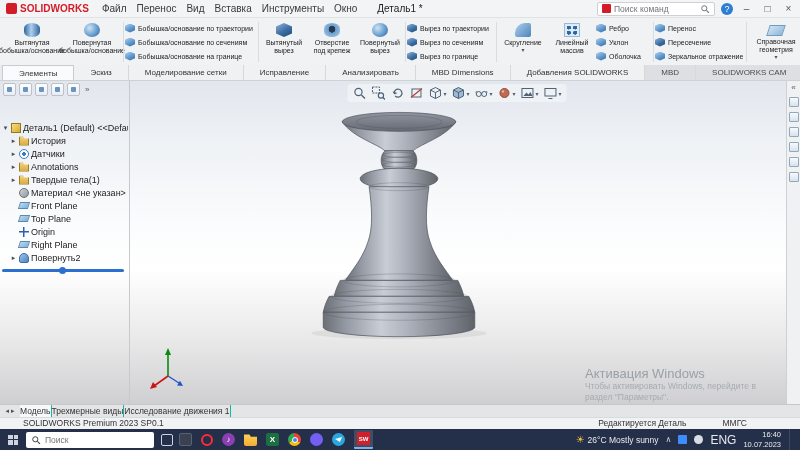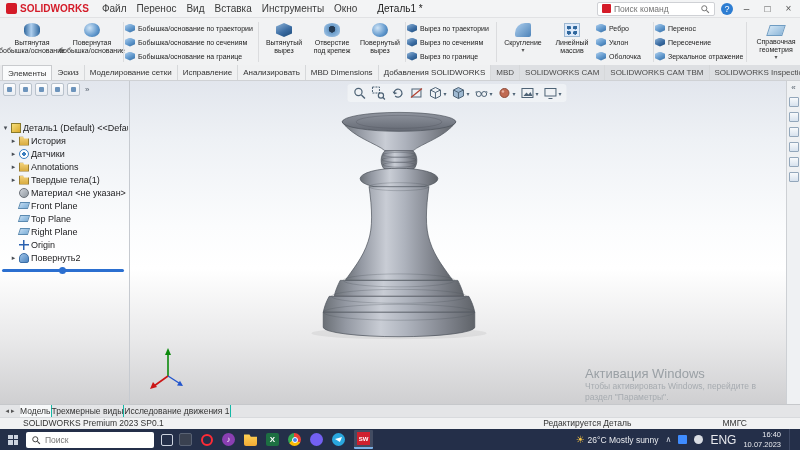--- a/index.html
+++ b/index.html
@@ -35,21 +35,21 @@
 .i-cubed{clip-path:polygon(50% 0,100% 25%,100% 75%,50% 100%,0 75%,0 25%);background:linear-gradient(150deg,#8fb4d8,#3c6da3 55%,#1d4a78)}
 .i-cyl{border-radius:50%/38%;background:linear-gradient(90deg,#2f679d,#aecfee 45%,#2f679d)}
 .i-rev{border-radius:50%;background:radial-gradient(circle at 35% 35%,#cfe4f6,#5e96cb 60%,#2f679d)}
 .i-hole{border-radius:50%/38%;background:radial-gradient(circle at 50% 45%,#243a52 28%,#6b9cc9 32%,#aecfee)}
 .i-fillet{border-radius:10px 2px 2px 2px;background:linear-gradient(135deg,#aecfee,#4d83b8)}
 .i-pattern{background-color:#ddeafa;border:1px solid #9db8d2;background-image:radial-gradient(circle 2px at 28% 30%,#2f679d 95%,transparent),radial-gradient(circle 2px at 72% 30%,#2f679d 95%,transparent),radial-gradient(circle 2px at 28% 72%,#2f679d 95%,transparent),radial-gradient(circle 2px at 72% 72%,#2f679d 95%,transparent)}
 .i-plane{background:linear-gradient(135deg,#cfe4f4,#8fb8da);transform:skewX(-18deg);border:1px solid #6f9cc2;height:11px;margin-top:2px}
 
 
 .cmdtabs{height:16px;background:#e9eaec;display:flex;align-items:stretch;padding-left:2px;font-size:8px;color:#333;border-bottom:1px solid #cfd1d4;overflow:hidden}
-.ctab{display:flex;align-items:center;padding:0 5px;border-right:1px solid #d6d8da;background:#f0f1f2;white-space:nowrap}
+.ctab{display:flex;align-items:center;padding:0 16px;border-right:1px solid #d6d8da;background:#f0f1f2;white-space:nowrap}
 .ctab.active{background:#fafbfc;border:1px solid #c9cbce;border-bottom:0}
 .ctab.dim{background:#dddfe2;color:#4a4a4a}
 
 
 .main{position:absolute;top:81px;left:0;right:0;height:323px;background:linear-gradient(180deg,#e2e6ed 0%,#eef1f5 18%,#fbfcfd 45%,#ffffff 58%,#e9e9ea 80%,#cfcfd1 100%);overflow:hidden}
 .model{position:absolute;inset:0;width:100%;height:100%}
 .headsup{position:absolute;top:3px;left:457px;transform:translateX(-50%);display:flex;align-items:center;gap:5px;padding:2px 5px;background:rgba(250,251,252,.5);border-radius:3px}
 .hicon{display:flex;align-items:center;gap:1px}
 .ddm{font-size:6px;color:#4e6376}
 
@@ -85,21 +85,21 @@
 .wm{position:absolute;left:585px;top:285px;color:#9aa0a5}
 .wm-title{font-size:13px}
 .wm-sub{font-size:8.5px;line-height:1.3;color:#a6abb0}
 
 
 .modeltabs{position:absolute;top:404px;left:0;right:0;height:13px;background:#e4e5e7;border-top:1px solid #c6c8cb;display:flex;align-items:stretch;font-size:8.5px;color:#333}
 .mscroll{width:20px;display:flex;align-items:center;justify-content:center;gap:2px;color:#555;font-size:7px}
 .mtab{display:flex;align-items:center;padding:0 0;border-right:1px solid #14b8a6;white-space:nowrap}
 .mtab.active{background:#f7f8f9}
 .statusbar{position:absolute;top:417px;left:0;right:0;height:12px;background:#f1f2f3;border-top:1px solid #d8dadd;display:flex;align-items:flex-start;font-size:8.5px;color:#333;padding:0 23px}
-.sb-edit{margin-left:auto;margin-right:91px}
+.sb-edit{margin-left:auto;margin-right:36px}
 .sb-units{margin-right:30px}
 
 
 .taskbar{position:absolute;top:429px;left:0;right:0;height:21px;background:#242f49;display:flex;align-items:center;color:#e8eaee}
 .start{width:26px;height:100%;display:flex;align-items:center;justify-content:center}
 .winlogo{width:10px;height:10px;display:grid;grid-template-columns:1fr 1fr;gap:1px}
 .winlogo span{background:#cdd3df}
 .tsearch{width:128px;height:16px;background:#fff;display:flex;align-items:center;gap:4px;padding:0 5px;border-radius:2px;margin-right:7px}
 .tsearch input{font-size:8.5px;color:#444;border:0;outline:0;flex:1;min-width:0;font-family:inherit}
 .tv{width:12px;height:12px;border:1px solid #cdd3df;border-radius:2px;margin-right:6px;flex:none}
@@ -450,27 +450,27 @@
             <span class="ti ti-plane"></span>
             <span>Front Plane</span>
           </div>
         <div class="trow ind">
             <span class="noarrow"></span>
             <span class="ti ti-plane"></span>
             <span>Top Plane</span>
           </div>
         <div class="trow ind">
             <span class="noarrow"></span>
+            <span class="ti ti-origin"></span>
+            <span>Origin</span>
+          </div>
+        <div class="trow ind">
+            <span class="noarrow"></span>
             <span class="ti ti-plane"></span>
             <span>Right Plane</span>
-          </div>
-        <div class="trow ind">
-            <span class="noarrow"></span>
-            <span class="ti ti-origin"></span>
-            <span>Origin</span>
           </div>
         <div class="trow ind">
             <span class="tarrow">▸</span>
             <span class="ti ti-rev"></span>
             <span>Повернуть2</span>
           </div>
       </div>
       <div class="rollback"></div>
     </div>
 

